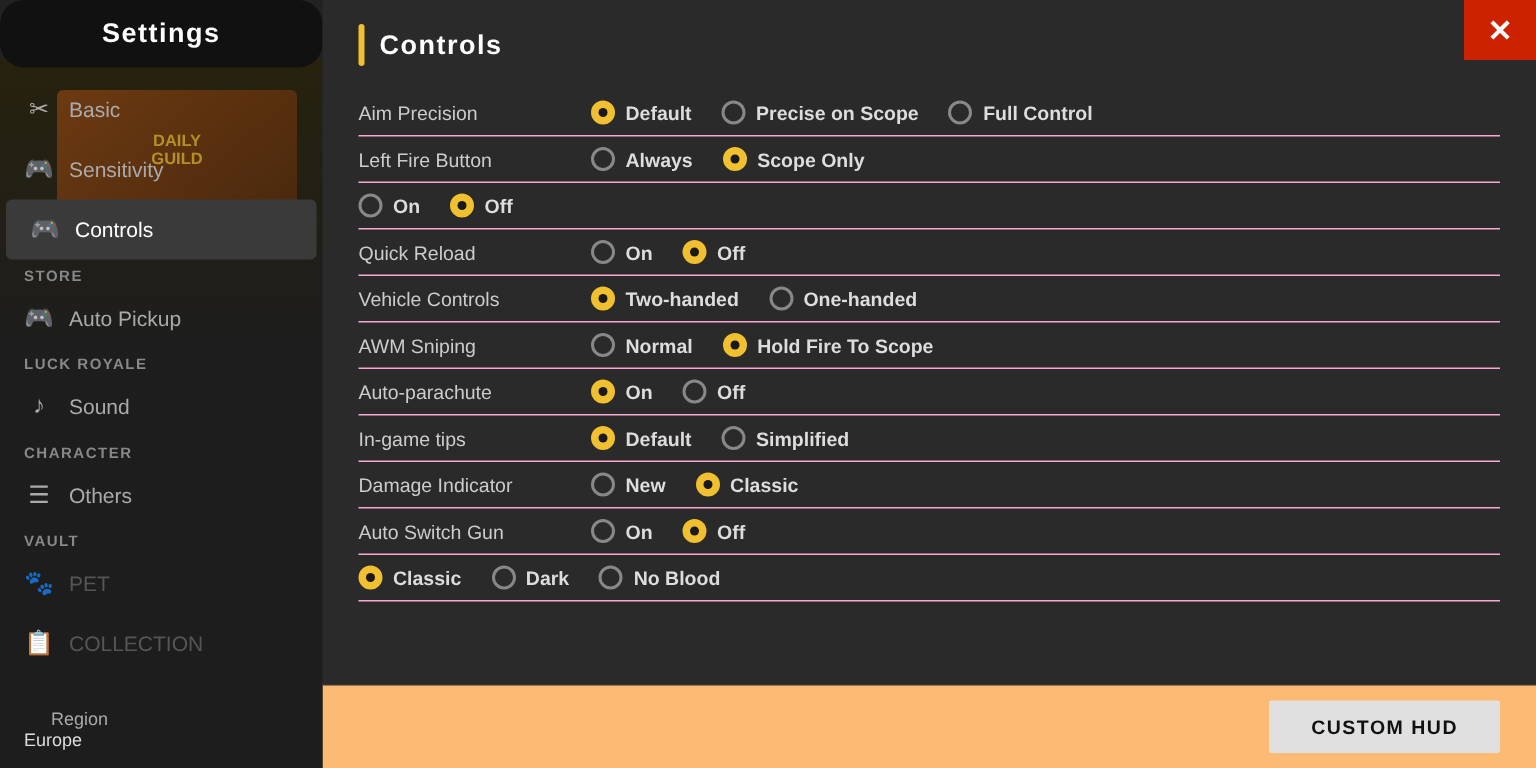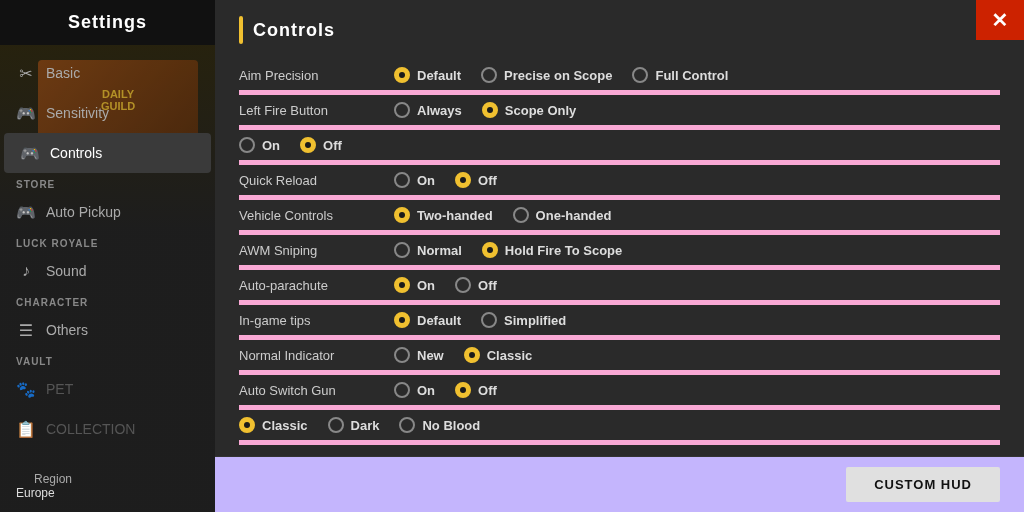--- a/index.html
+++ b/index.html
@@ -36,20 +36,21 @@
     .sidebar-title {
       background: #111111;
       text-align: center;
       padding: 12px 4px;
       color: #ffffff;
       font-size: 18px;
       font-weight: bold;
       letter-spacing: 1px;
       position: relative;
       z-index: 2;
+      border-radius: 16px;
     }
 
     .sidebar-items {
       display: flex;
       flex-direction: column;
       position: relative;
       z-index: 2;
       flex: 1;
     }
 
@@ -177,21 +178,21 @@
     .settings-grid {
       display: flex;
       flex-direction: column;
       gap: 0px;
     }
 
     .setting-row {
       display: flex;
       align-items: center;
       padding: 7px 0;
-      border-bottom: 5px solid #f9a8d4;
+      border-bottom: 1px solid #f9a8d4;
     }
 
     .setting-name {
       color: #cccccc;
       font-size: 13px;
       width: 155px;
       flex-shrink: 0;
     }
 
     .options-group {
@@ -240,21 +241,21 @@
       color: #dddddd;
       font-size: 13px;
       white-space: nowrap;
       font-weight: bold;
     }
 
     .bottom-bar {
       display: flex;
       justify-content: flex-end;
       padding: 10px 24px;
-      background: #c4b5fd;
+      background: #fdba74;
       border-top: 1px solid #333;
     }
 
     .custom-hud-btn {
       background: #e0e0e0;
       color: #111111;
       font-size: 13px;
       font-weight: bold;
       padding: 10px 28px;
       border: none;
@@ -490,21 +491,21 @@
               </div>
               <span class="option-label">Default</span>
             </div>
             <div class="option-item">
               <div class="radio-btn unselected"></div>
               <span class="option-label">Simplified</span>
             </div>
           </div>
         </div>
         <div class="setting-row">
-          <div class="setting-name">Normal Indicator</div>
+          <div class="setting-name">Damage Indicator</div>
           <div class="options-group">
             <div class="option-item">
               <div class="radio-btn unselected"></div>
               <span class="option-label">New</span>
             </div>
             <div class="option-item">
               <div class="radio-btn selected">
                 <div class="radio-inner"></div>
               </div>
               <span class="option-label">Classic</span>

